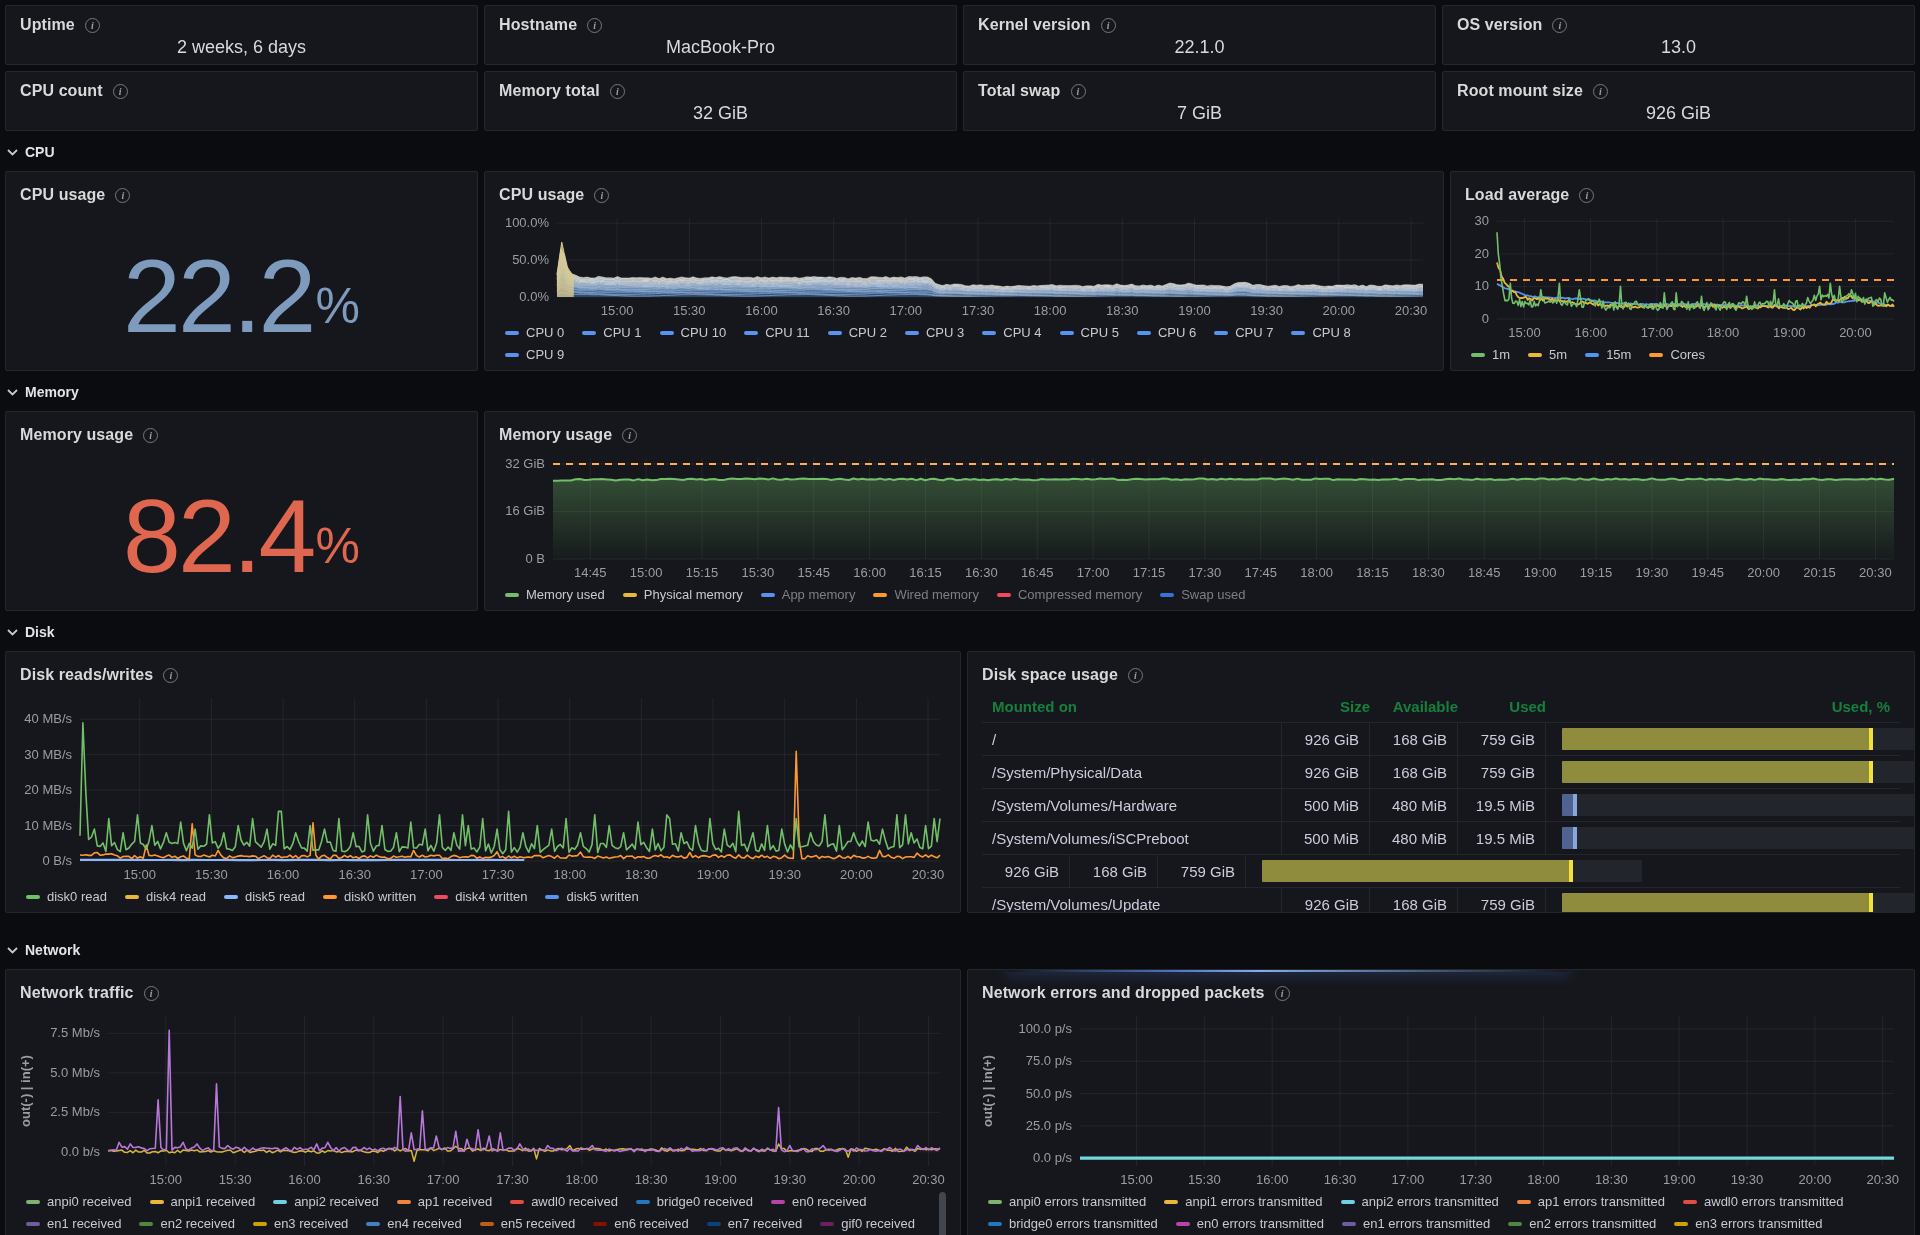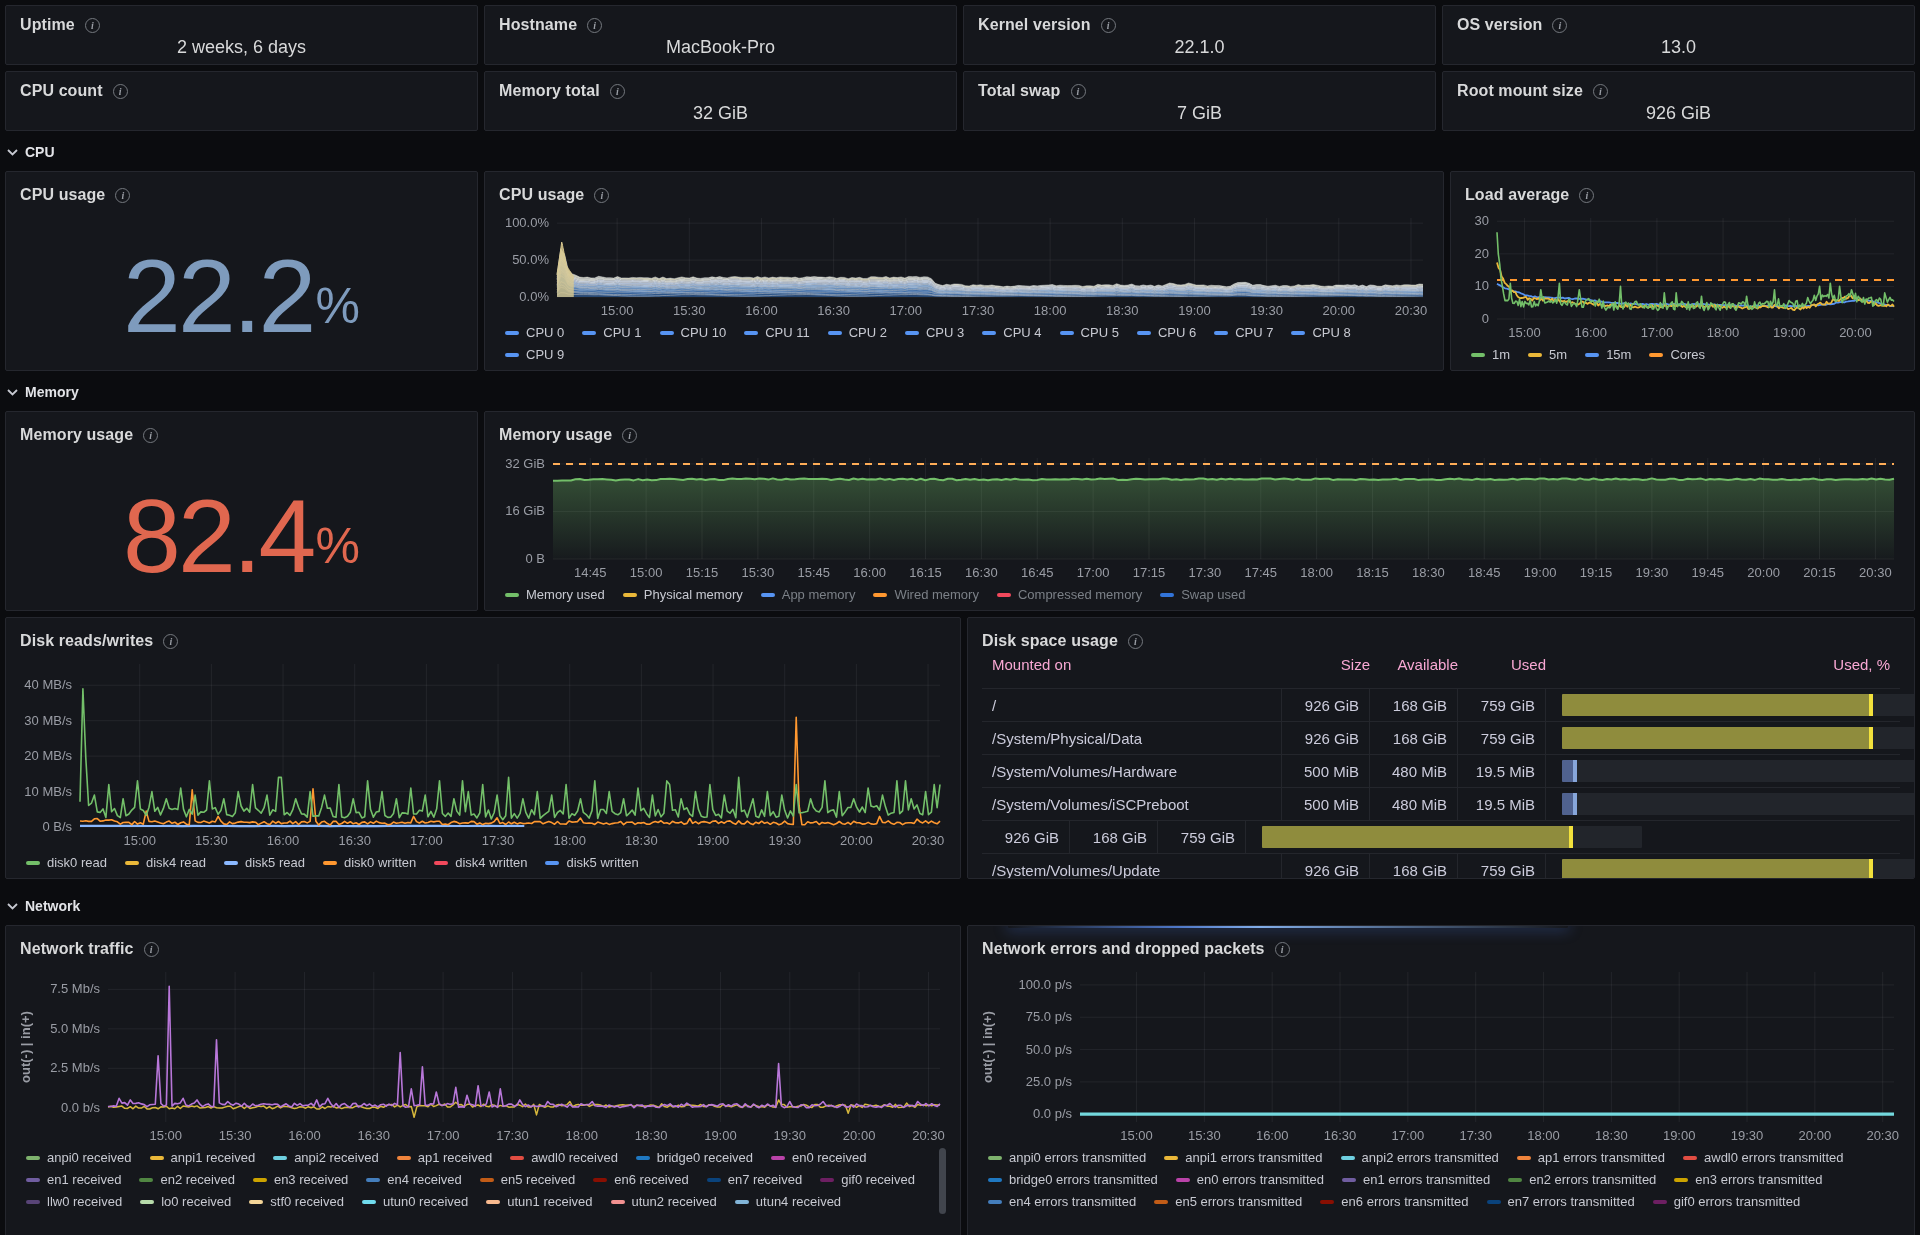--- a/index.html
+++ b/index.html
@@ -13,21 +13,21 @@
   .info { width:15px; height:15px; border:1.4px solid #74787e; border-radius:50%; color:#9a9ea5; font-size:10px; font-weight:700; display:inline-flex; align-items:center; justify-content:center; font-family:"Liberation Serif", serif; font-style:italic; flex:0 0 15px; }
   .p-body { flex:1; display:flex; flex-direction:column; min-height:0; padding:2px 10px 6px 10px; }
 
   
   .stat-sm { height:60px; }
   .stat-sm .p-head { height:30px; flex:0 0 30px; padding-top:8px; }
   .stat-sm .val { flex:1; display:flex; align-items:center; justify-content:center; font-size:18px; color:#d8d9da; padding-bottom:6px; }
 
   
   .section { display:flex; align-items:center; gap:7px; height:26px; margin:8px 0 6px 2px; cursor:pointer; }
-  .section.gap-lg { margin-top:14px; }
+  .section.gap-lg { margin-top:24px; }
   .section .chev { display:inline-flex; color:#c7c9d1; }
   .section .s-label { font-size:14px; font-weight:700; color:#e3e4e8; }
 
   
   .bigstat .p-body { position:relative; padding:0;align-items:flex-end; }
   .big-wrap { position:absolute; inset:0; display:flex; align-items:center; justify-content:center; padding-top:14px; }
   .big-num { font-size:104px; font-weight:500; letter-spacing:-3px; line-height:1; }
   .big-unit { font-size:50px; font-weight:500; margin-left:2px; transform:translateY(10px); display:inline-block; }
   .spark { position:absolute; left:0; right:0; bottom:0; top:0; }
 
@@ -39,21 +39,21 @@
   line.grid { stroke:rgba(204,204,220,0.08); stroke-width:1; }
 
   .legend { flex:0 0 auto; display:flex; flex-wrap:wrap; column-gap:18px; row-gap:7px; padding:4px 14px 2px 10px; position:relative; }
   .legend-item { display:inline-flex; align-items:center; gap:7px; font-size:13px; color:#c7c9d1; cursor:pointer; white-space:nowrap; }
   .legend-item .mark { width:14px; height:4px; border-radius:2px; flex:0 0 14px; }
   .legend-item.dim { color:#7b8087; }
   .legend-scrollbar { position:absolute; right:4px; top:2px; width:7px; height:66px; border-radius:4px; background:#41454d; }
 
   
   .tbl { flex:1; display:flex; flex-direction:column; font-size:15px; padding:0 4px; }
-  .tbl-head { display:flex; height:32px; color:#f9a8d4; font-weight:400; }
+  .tbl-head { display:flex; height:32px; align-items:center; color:#15803d; font-weight:700; }
   .tbl-row { display:flex; height:33px; align-items:center; border-top:1px solid #24262c; color:#ccccdc; }
   .c-mount { flex:0 0 300px; padding-left:10px; text-align:left; }
   .c-size, .c-avail, .c-used { flex:0 0 88px; text-align:right; }
   .c-bar { flex:1; padding:0 10px 0 16px; }
   .c-pct { flex:0 0 74px; text-align:right; padding-right:10px; }
   .tbl-row .c-mount, .tbl-row .c-size, .tbl-row .c-avail, .tbl-row .c-used { align-self:stretch; display:flex; align-items:center; border-right:1px solid #24262c; }
   .tbl-row .c-size, .tbl-row .c-avail, .tbl-row .c-used { justify-content:flex-end; padding-right:10px; }
   .bar-track { position:relative; width:380px; height:22px; background:#22252b; border-radius:1px; overflow:hidden; }
   .bar-fill { position:absolute; left:0; top:0; bottom:0; border-right:4px solid transparent; }
   .tone-yellow .bar-fill { background:#8f8c3d; border-right-color:#f2e13c; }
@@ -460,20 +460,28 @@
             </span>
             <span class="legend-item dim">
               <span class="mark" style="background: rgb(50, 116, 217);"></span>
               <span>Swap used</span>
             </span>
           </div>
       </div>
     </div>
   </div>
 
+  <div class="section">
+    <span class="chev">
+        <svg width="11" height="7" viewBox="0 0 11 7">
+          <polyline points="1,1 5.5,5.5 10,1" fill="none" stroke="#c7c9d1" stroke-width="1.8"></polyline>
+        </svg>
+      </span>
+    <span class="s-label">Disk</span>
+  </div>
 
   <div class="row" style="height:262px">
     <div class="panel" style="width:956px">
       <div class="p-head">
           <span class="p-title">Disk reads/writes</span>
           <span class="info">i</span>
         </div>
       <div class="p-body">
         <div class="plot">
             <svg width="934" height="195" viewBox="0 0 934 195">

